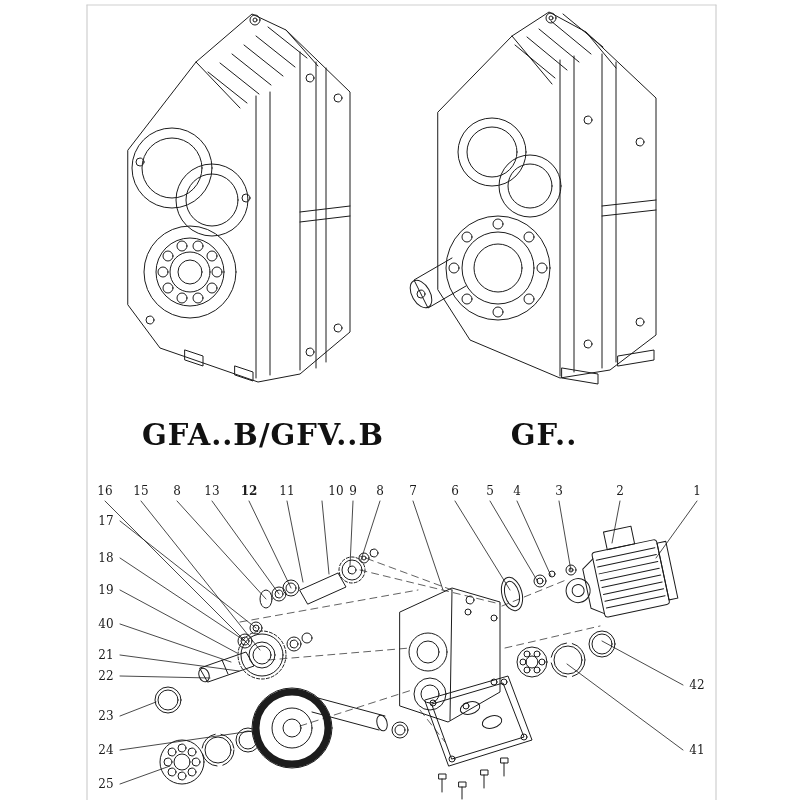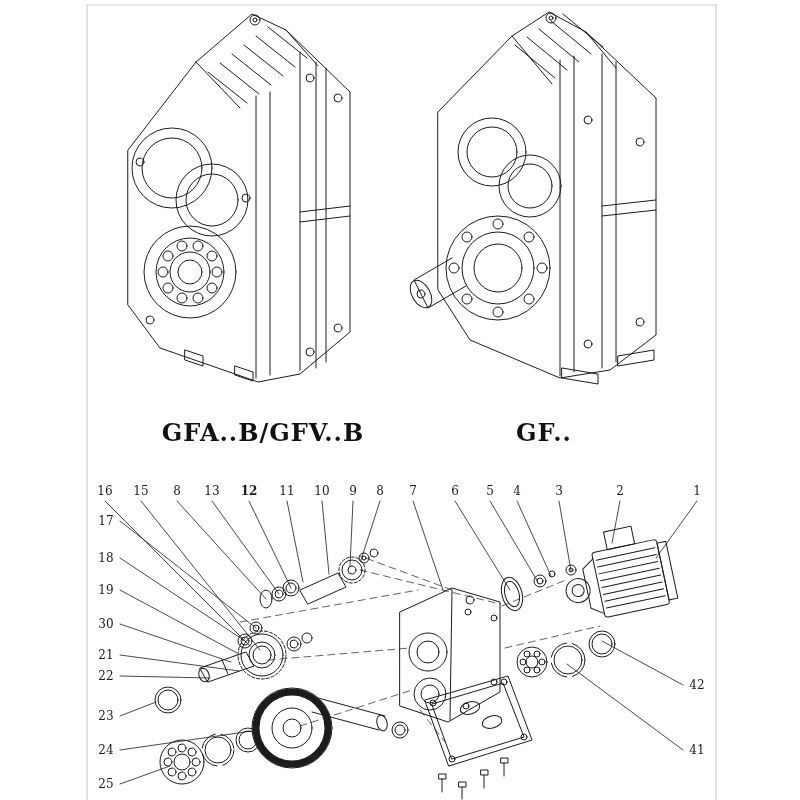--- a/index.html
+++ b/index.html
@@ -7,21 +7,21 @@
     position:relative;width:800px;height:800px;background:#ffffff;overflow:hidden;
     font-family:"DejaVu Serif", serif;color:#1b1b1b;
   }
   .art{position:absolute;left:0;top:0;width:800px;height:800px;}
   .plabel{
     position:absolute;transform:translateX(-50%);
     font-size:12px;line-height:18px;color:#1b1b1b;white-space:nowrap;
   }
   .model-label{
     position:absolute;transform:translateX(-50%);
-    font-size:24px;font-weight:bold;letter-spacing:1px;white-space:nowrap;color:#111;
+    font-size:29px;font-weight:bold;letter-spacing:1px;white-space:nowrap;color:#111;
   }
 </style>
 </head>
 <body>
 
 <div class="page">
 
   <svg class="art" viewBox="0 0 800 800" fill="none" stroke="#1c1c1c" stroke-width="1" stroke-linecap="round" stroke-linejoin="round">
 
     <g stroke="#cfcfcf" stroke-width="1.2">
@@ -332,35 +332,35 @@
 
   <span class="model-label" style="left:263px;top:418px;">GFA..B/GFV..B</span>
   <span class="model-label" style="left:544px;top:418px;">GF..</span>
 
   <span class="plabel" style="left:105px;top:482px;">16</span>
   <span class="plabel" style="left:141px;top:482px;text-align:center;">15</span>
   <span class="plabel" style="left:177px;top:482px;">8</span>
   <span class="plabel" style="left:212px;top:482px;">13</span>
   <span class="plabel" style="left:249px;top:482px;font-weight:bold;">12</span>
   <span class="plabel" style="left:287px;top:482px;">11</span>
-  <span class="plabel" style="left:322px;top:482px;">10</span>
+  <span class="plabel" style="left:336px;top:482px;">10</span>
   <span class="plabel" style="left:353px;top:482px;">9</span>
   <span class="plabel" style="left:380px;top:482px;">8</span>
   <span class="plabel" style="left:413px;top:482px;">7</span>
   <span class="plabel" style="left:455px;top:482px;">6</span>
   <span class="plabel" style="left:490px;top:482px;">5</span>
   <span class="plabel" style="left:517px;top:482px;">4</span>
   <span class="plabel" style="left:559px;top:482px;">3</span>
   <span class="plabel" style="left:620px;top:482px;">2</span>
   <span class="plabel" style="left:697px;top:482px;">1</span>
 
   <span class="plabel" style="left:106px;top:512px;">17</span>
   <span class="plabel" style="left:106px;top:549px;">18</span>
   <span class="plabel" style="left:106px;top:581px;">19</span>
-  <span class="plabel" style="left:106px;top:615px;">30</span>
+  <span class="plabel" style="left:106px;top:615px;">40</span>
   <span class="plabel" style="left:106px;top:646px;">21</span>
   <span class="plabel" style="left:106px;top:667px;">22</span>
   <span class="plabel" style="left:106px;top:707px;">23</span>
   <span class="plabel" style="left:106px;top:741px;">24</span>
   <span class="plabel" style="left:106px;top:775px;">25</span>
 
   <span class="plabel" style="left:697px;top:676px;text-align:right;">42</span>
   <span class="plabel" style="left:697px;top:741px;">41</span>
 
 </div>

